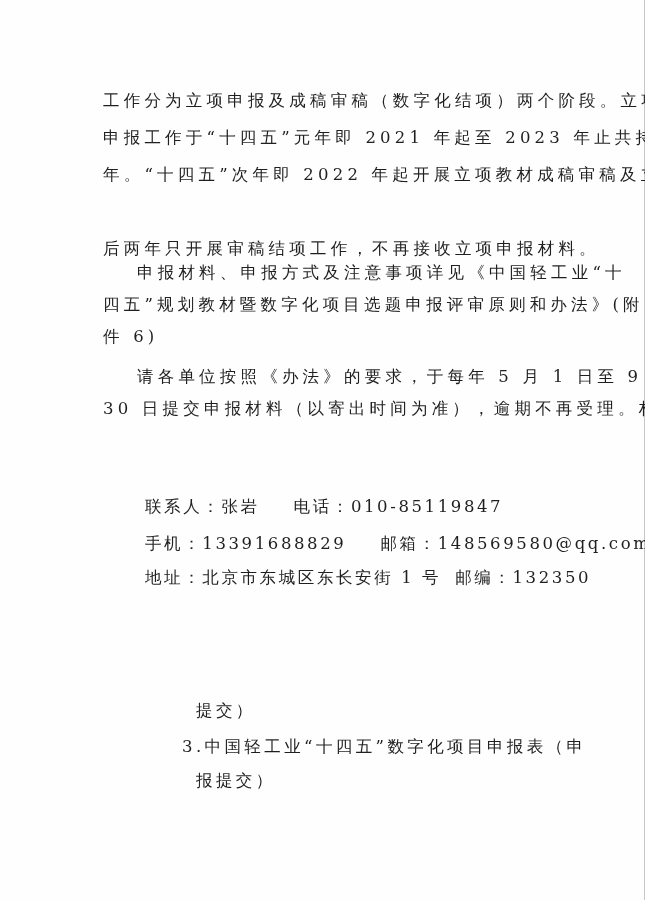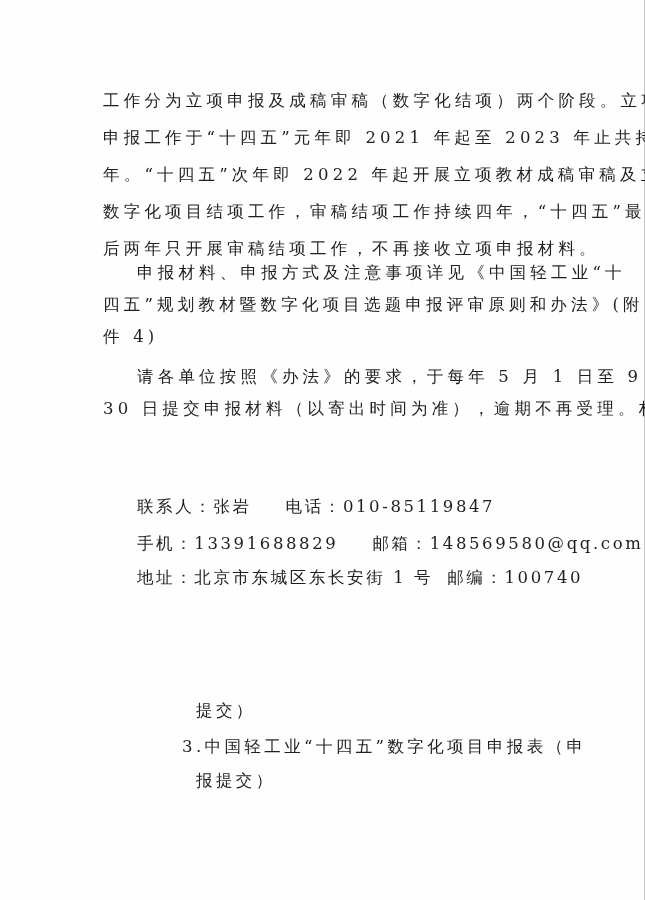--- a/index.html
+++ b/index.html
@@ -25,52 +25,51 @@
     }
     .line {
       position: absolute;
       left: 103px;
       font-size: 16.5px;
       line-height: 22px;
       letter-spacing: 4.2px;
       white-space: nowrap;
     }
     .indent { left: 137px; }
-    .contact { left: 137px; letter-spacing: 2.6px; }
+    .contact { left: 145px; letter-spacing: 2.6px; }
     .att { left: 133px; letter-spacing: 3.4px; }
     .att-sub { left: 182px; letter-spacing: 3.4px; }
     .att-cont { left: 196px; letter-spacing: 3.4px; }
     .gap { display: inline-block; width: 34px; }
   </style>
 </head>
 <body>
 
 <div class="page">
 
   <div class="line" style="top:90px">工作分为立项申报及成稿审稿（数字化结项）两个阶段。立项</div>
   <div class="line" style="top:127px">申报工作于“十四五”元年即 2021 年起至 2023 年止共持续三</div>
   <div class="line" style="top:164px">年。“十四五”次年即 2022 年起开展立项教材成稿审稿及立项</div>
-  <div class="line" style="top:201px">数字化项目结项工作，审稿结项工作持续四年，“十四五”最</div>
   <div class="line" style="top:238px">后两年只开展审稿结项工作，不再接收立项申报材料。</div>
 
   <div class="line" style="top:294px">四五”规划教材暨数字化项目选题申报评审原则和办法》(附</div>
   <div class="line indent" style="top:262px">申报材料、申报方式及注意事项详见《中国轻工业“十</div>
-  <div class="line" style="top:326px">件 4)</div>
+  <div class="line" style="top:326px">件 6)</div>
 
   <div class="line indent" style="top:366px">请各单位按照《办法》的要求，于每年 5 月 1 日至 9 月</div>
   <div class="line" style="top:398px">30 日提交申报材料（以寄出时间为准），逾期不再受理。材</div>
 
   <div class="line contact" style="top:496px">
     <span>联系人：</span><span>张岩</span><span class="gap"></span><span>电话：</span><span>010-85119847</span>
   </div>
   <div class="line contact" style="top:533px">
     <span>手机：</span><span>13391688829</span><span class="gap"></span><span>邮箱：</span><span>148569580@qq.com</span>
   </div>
   <div class="line contact" style="top:567px">
-    <span>地址：</span><span>北京市东城区东长安街 1 号</span><span style="display:inline-block;width:14px"></span><span>邮编：</span><span>100740</span>
+    <span>地址：</span><span>北京市东城区东长安街 1 号</span><span style="display:inline-block;width:14px"></span><span>邮编：</span><span>132350</span>
   </div>
 
   <div class="line att-cont" style="top:700px">提交）</div>
   <div class="line att-sub" style="top:736px">
     <span>3.</span><span>中国轻工业“十四五”数字化项目申报表（申</span>
   </div>
   <div class="line att-cont" style="top:770px">报提交）</div>
 
 </div>
 

